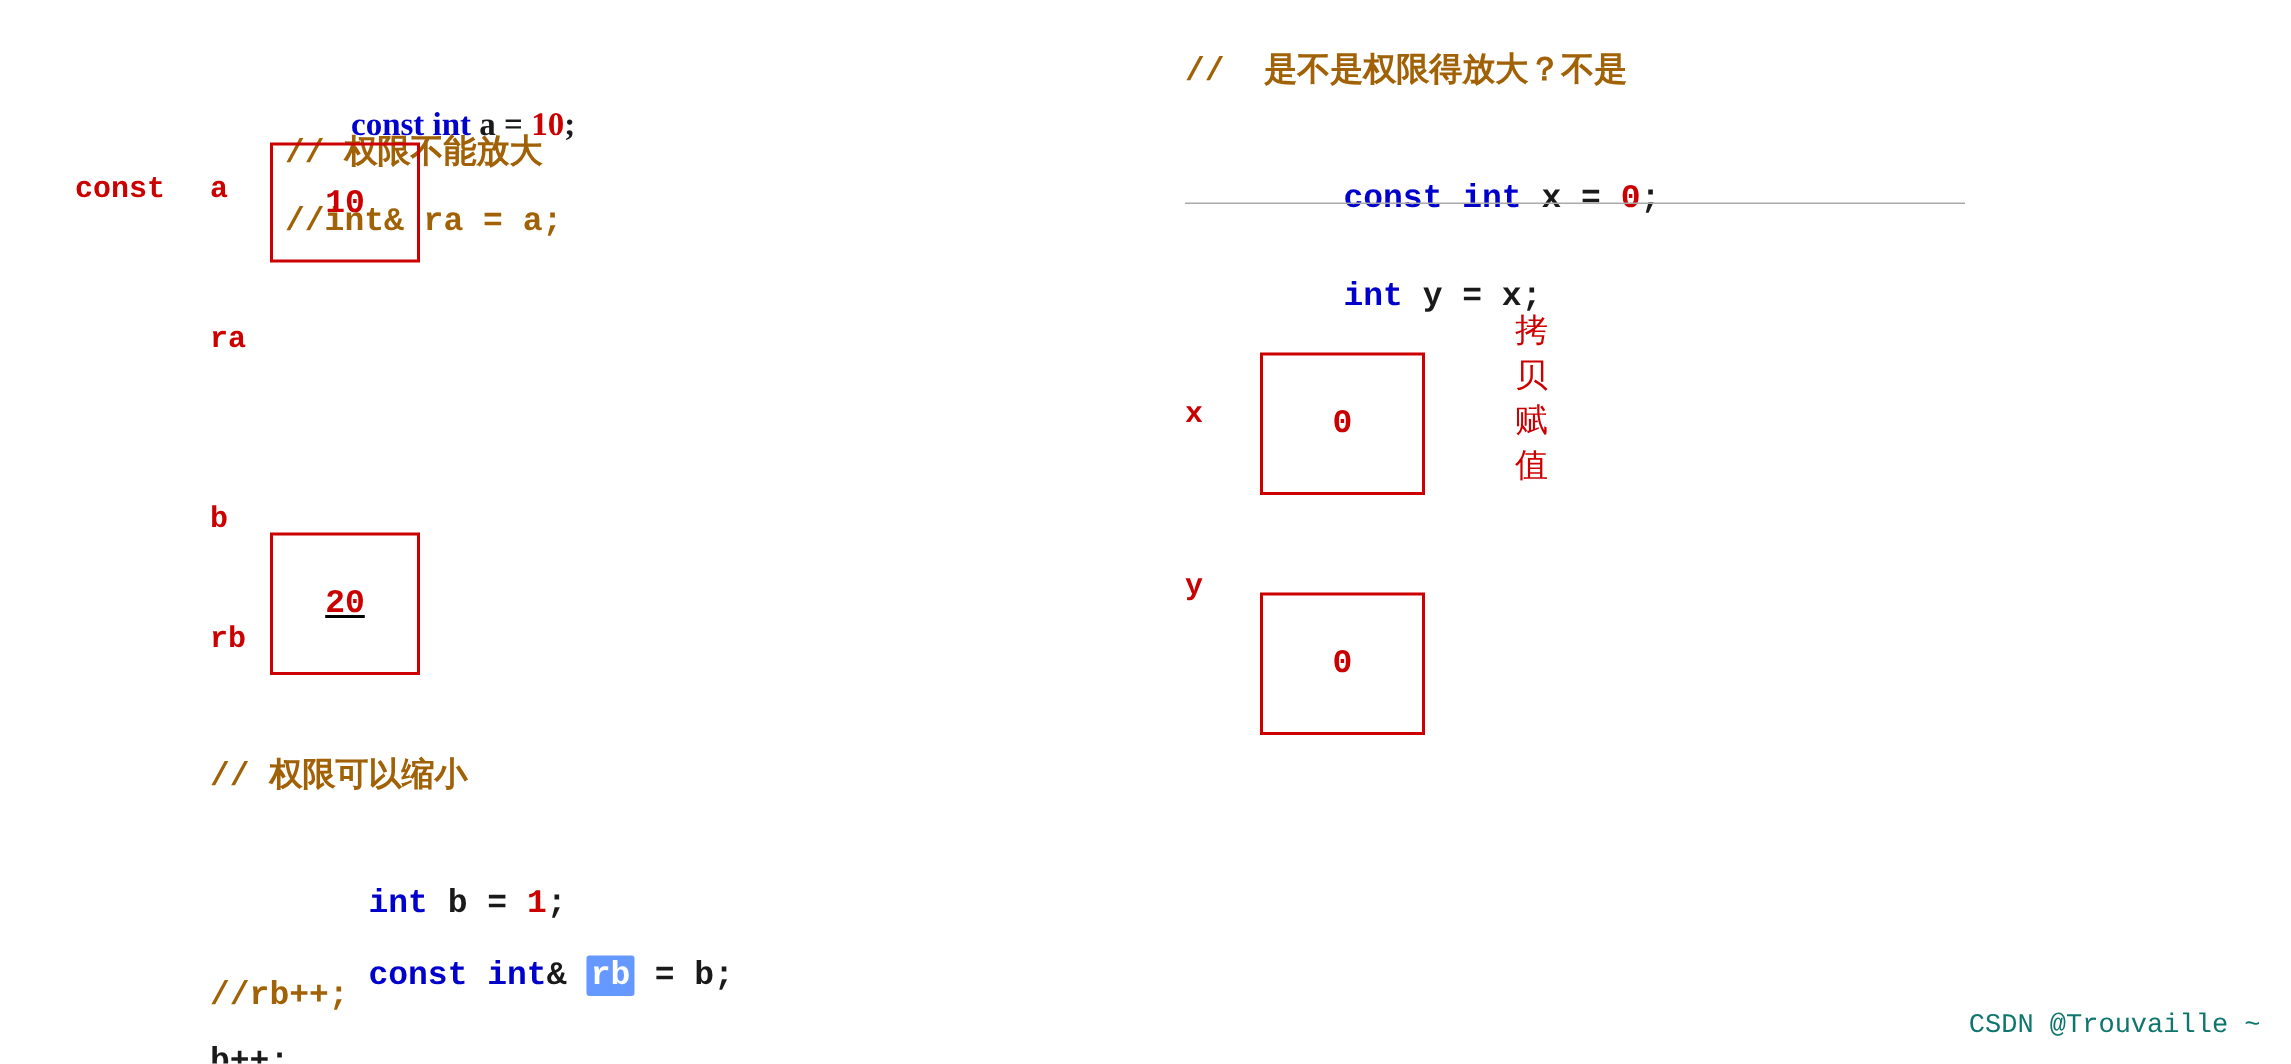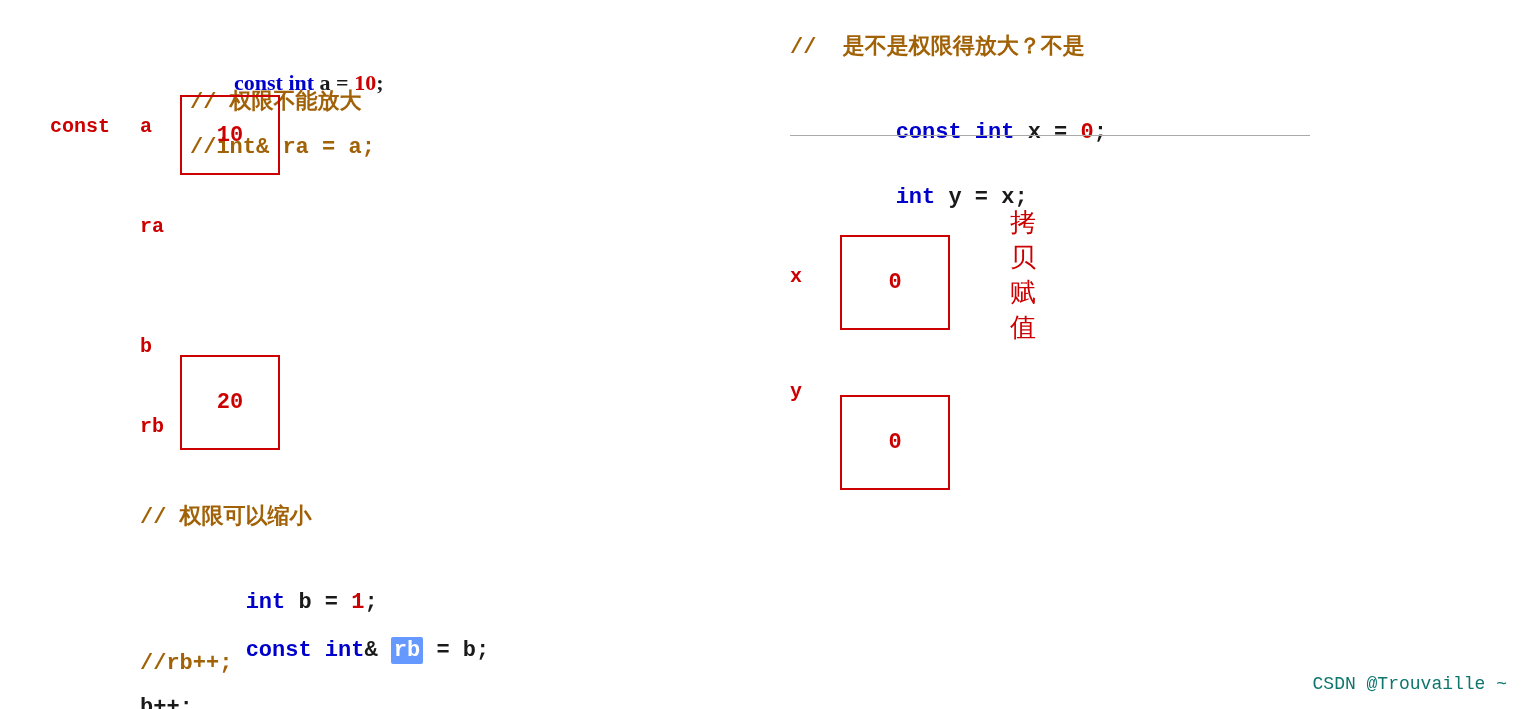--- a/index.html
+++ b/index.html
@@ -78,21 +78,21 @@
       bottom: 15px;
       right: 20px;
       font-size: 18px;
       color: #0f766e;
       font-family: 'Courier New', Courier, monospace;
     }
 
     
     .annotation-cn {
       font-family: 'Microsoft YaHei', 'PingFang SC', sans-serif;
-      font-size: 26px;
+      font-size: 22px;
       color: #cc0000;
       font-weight: 500;
     }
   </style>
 </head>
 <body>
 
 <div class="page-container">
 
   <div class="left-section">
@@ -124,21 +124,21 @@
     </div>
 
     <div style="position:absolute; left:90px; top:195px;">
       <span class="mem-label">ra</span>
     </div>
 
     <div style="position:absolute; left:90px; top:315px;">
       <span class="mem-label">b</span>
     </div>
 
-    <div style="position:absolute; left:130px; top:335px; width:100px; height:95px;" class="mem-box">
+    <div style="position:absolute; left:130px; top:335px; width:100px; height:95px;text-decoration:underline;" class="mem-box">
       <span class="mem-value">20</span>
     </div>
 
     <div style="position:absolute; left:90px; top:395px;">
       <span class="mem-label">rb</span>
     </div>
 
     <div style="position:absolute; left:90px; top:480px;">
       <span class="code-line kw-comment">// 权限可以缩小</span>
     </div>

